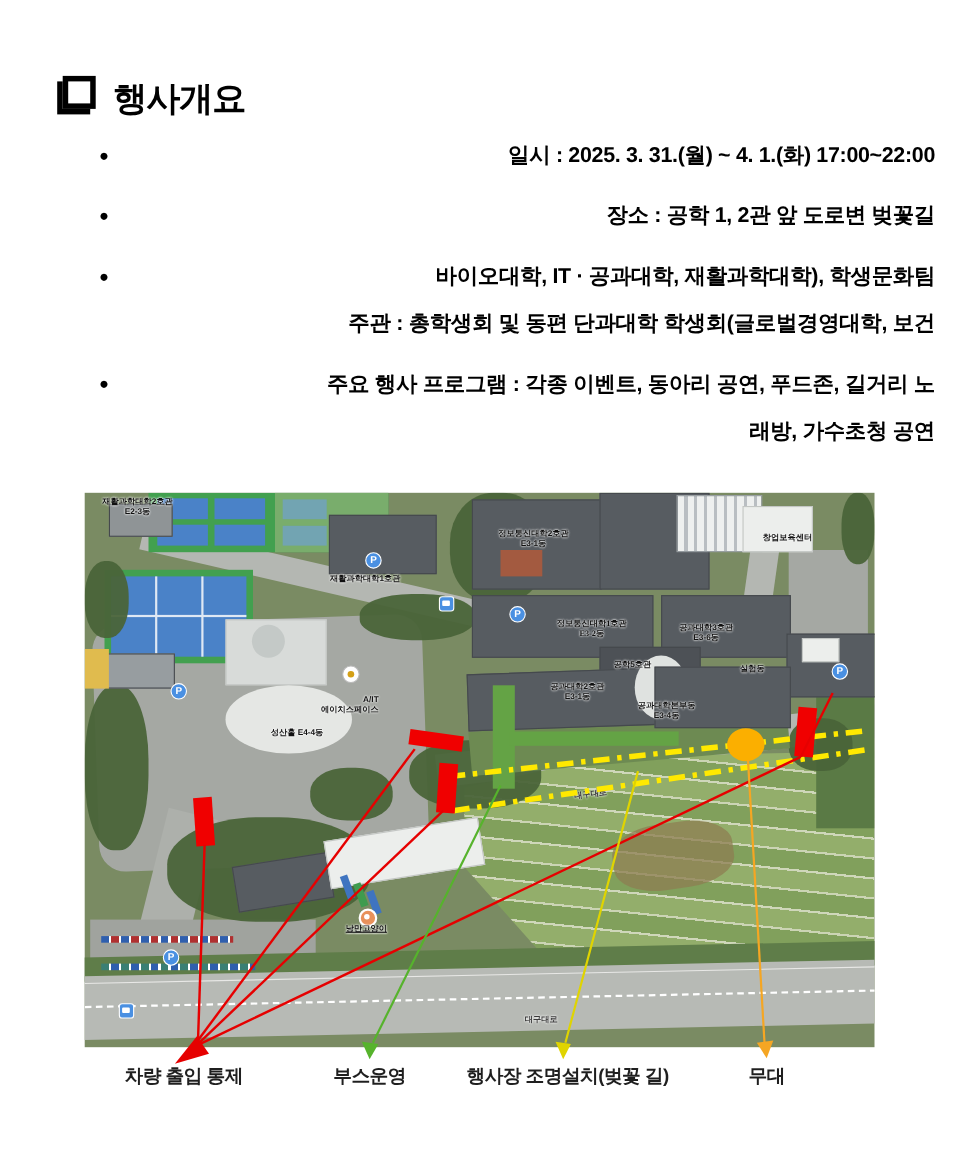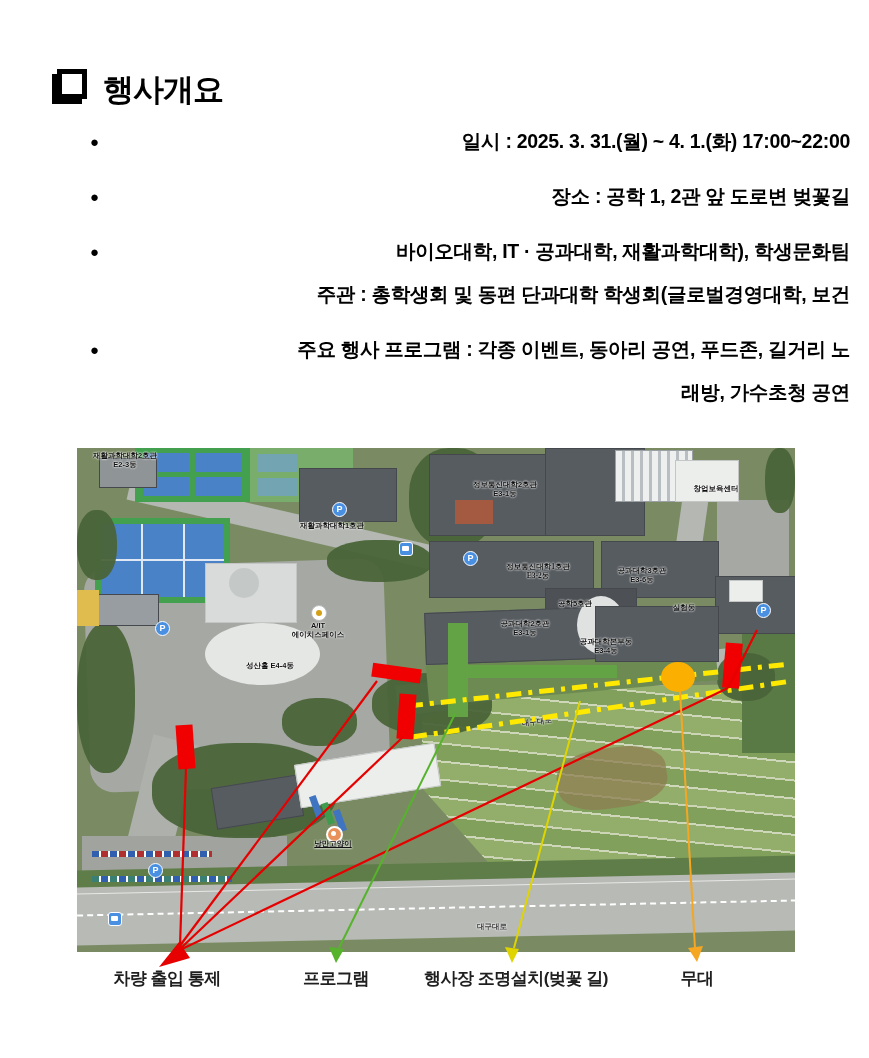--- a/index.html
+++ b/index.html
@@ -168,35 +168,35 @@
     <div class="poi-space" style="left:234px;top:157px;">
         <i></i>
       </div>
     <div class="poi-cafe" style="left:249px;top:378px;">
         <i></i>
       </div>
 
     <span class="map-label" style="left:48px;top:4px;">재활과학대학2호관
 E2-3동</span>
     <span class="map-label" style="left:255px;top:74px;">재활과학대학1호관</span>
-    <span class="map-label" style="left:428px;top:33px;">정보통신대학2호관
+    <span class="map-label" style="left:408px;top:33px;">정보통신대학2호관
 E3-1동</span>
     <span class="map-label" style="left:639px;top:37px;">창업보육센터</span>
     <span class="map-label" style="left:461px;top:115px;font-family:Liberation Serif, serif;">정보통신대학1호관
 E3-2동</span>
     <span class="map-label" style="left:565px;top:119px;">공과대학3호관
 E3-6동</span>
     <span class="map-label" style="left:498px;top:152px;">공학5호관</span>
     <span class="map-label" style="left:607px;top:156px;">실험동</span>
     <span class="map-label" style="left:428px;top:172px;margin-left:20px;">공과대학2호관
 E3-1동</span>
     <span class="map-label" style="left:529px;top:190px;">공과대학본부동
 E3-4동</span>
     <span class="map-label" style="left:193px;top:214px;">성산홀 E4-4동</span>
-    <span class="map-label" style="left:241px;top:174px;">A/IT
+    <span class="map-label" style="left:241px;top:184px;text-align:right;">A/IT
 에이치스페이스</span>
     <span class="map-label" style="left:256px;top:392px;text-decoration:underline;">낭만고양이</span>
     <span class="map-label" style="left:460px;top:270px;transform:translateX(-50%) rotate(-7deg);color:#333;">대구대로</span>
     <span class="map-label" style="left:415px;top:475px;color:#3a3a3a;">대구대로</span>
   </div>
 
   <svg class="overlay" viewBox="0 0 869 1058" xmlns="http://www.w3.org/2000/svg">
 
     <g fill="#64a345">
       <rect x="448" y="623" width="20" height="94"></rect>
@@ -230,17 +230,17 @@
     <polygon points="336,963 329,947 344,949" fill="#56b32c"></polygon>
 
     <line x1="580" y1="701" x2="514" y2="948" stroke-width="2" stroke="#e0d400"></line>
     <polygon points="512,963 505,947 519,949" fill="#e0d400"></polygon>
 
     <line x1="680" y1="691" x2="695" y2="948" stroke-width="2" stroke="#f5a623"></line>
     <polygon points="697,962 688,948 703,946" fill="#f5a623"></polygon>
   </svg>
 
   <span class="legend-label" style="left:167px;top:967px;">차량 출입 통제</span>
-  <span class="legend-label" style="left:336px;top:967px;">프로그램</span>
+  <span class="legend-label" style="left:336px;top:967px;">부스운영</span>
   <span class="legend-label" style="left:516px;top:967px;">행사장 조명설치(벚꽃 길)</span>
   <span class="legend-label" style="left:697px;top:967px;">무대</span>
 
 </div>
 
 </body></html>

